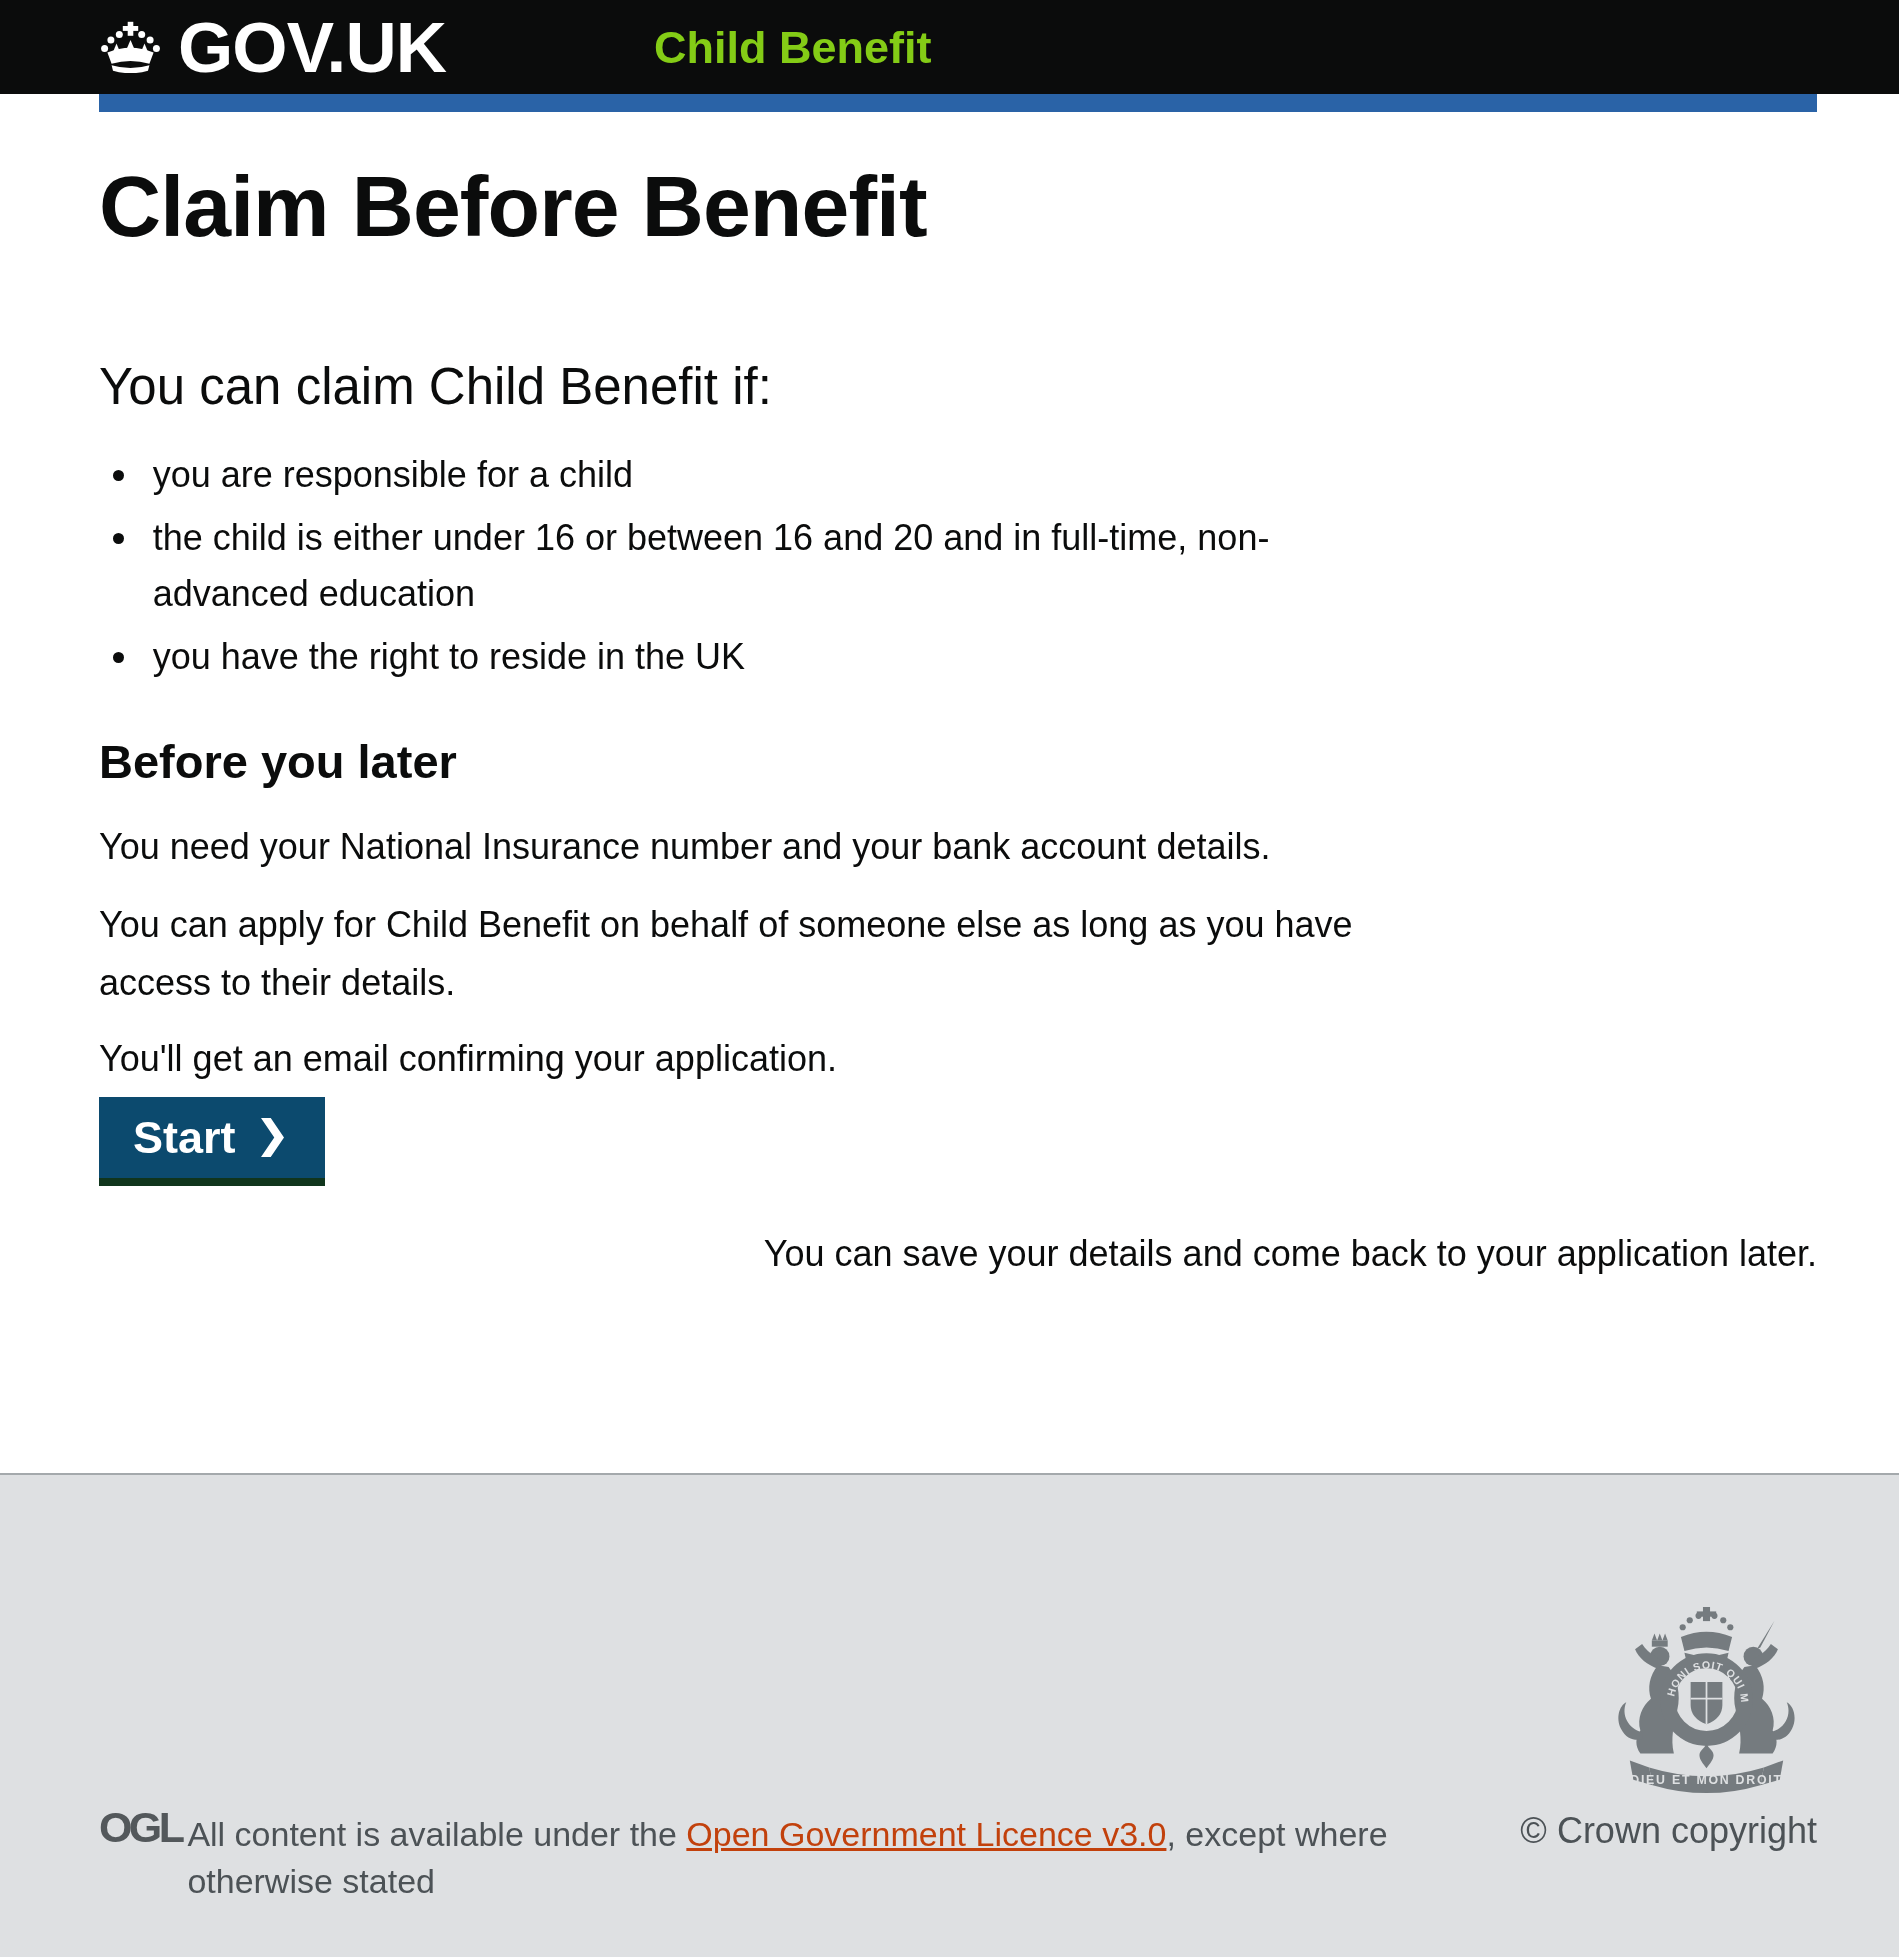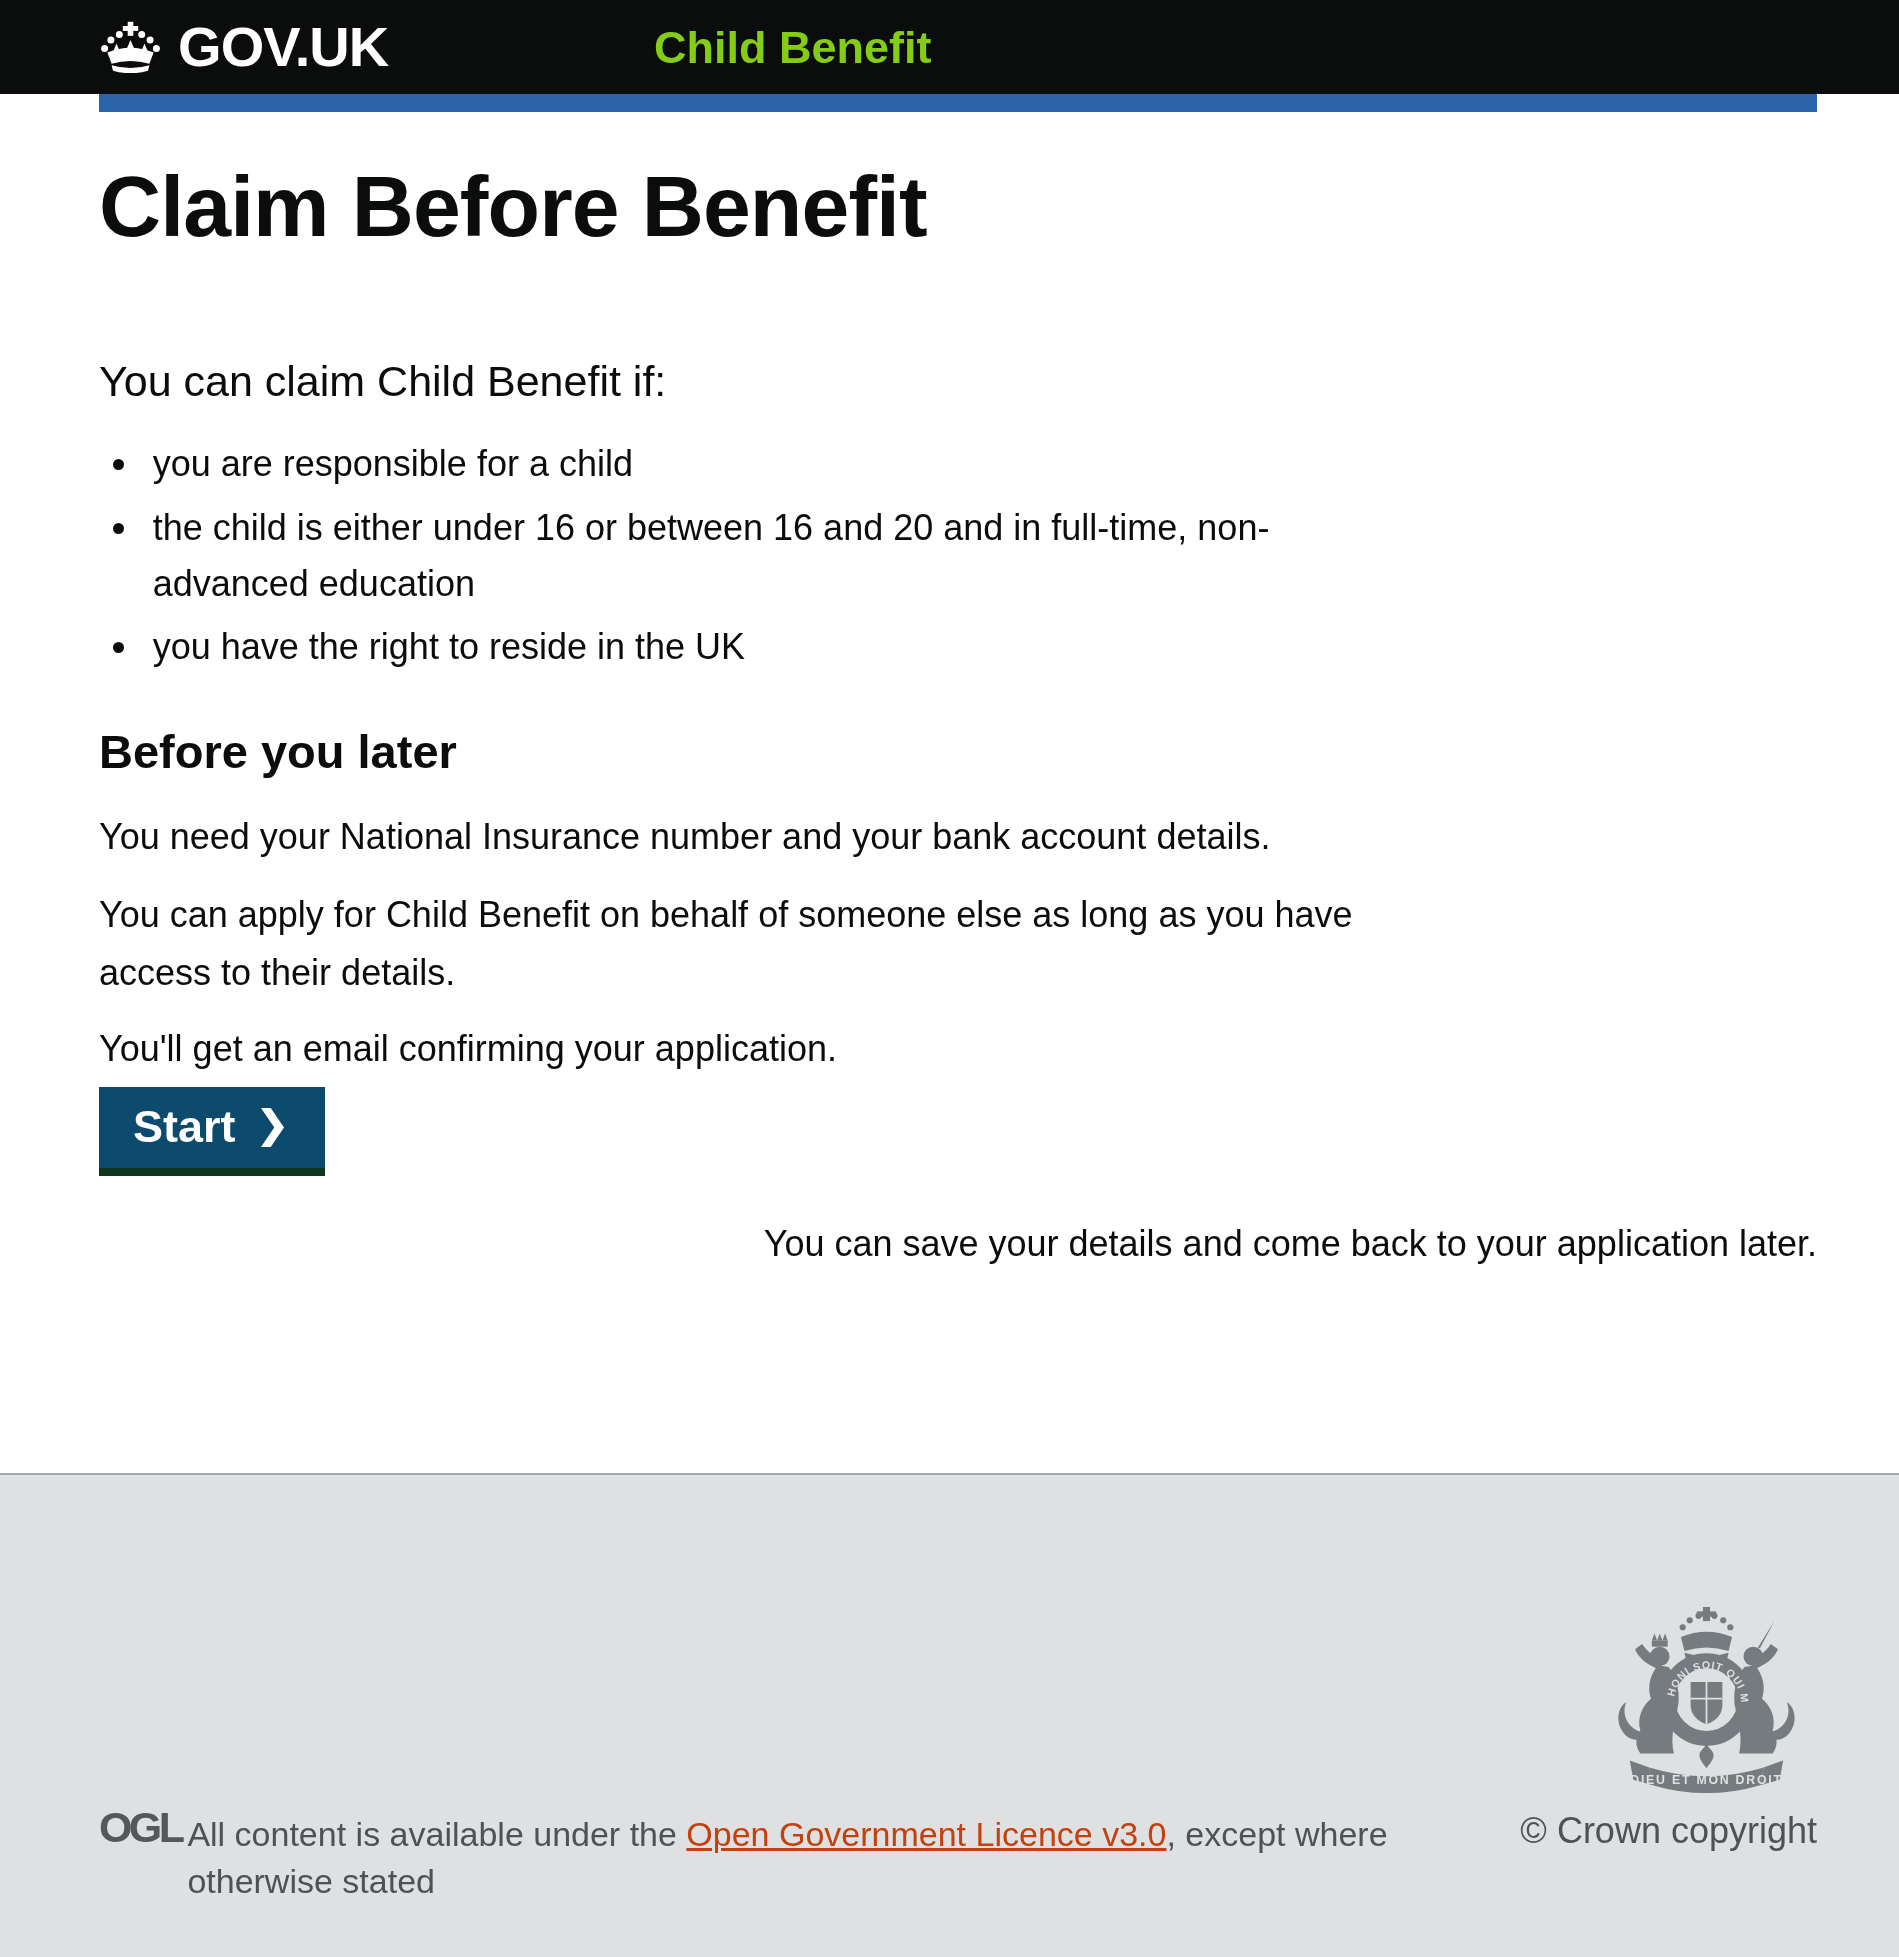--- a/index.html
+++ b/index.html
@@ -7,30 +7,30 @@
   body {
     width: 1900px; height: 1958px; position: relative; overflow: hidden;
     background: #ffffff; color: #0b0c0c;
     font-family: "Liberation Sans", sans-serif;
   }
 
   
   .govuk-header { background: #0b0c0c; height: 94px; display: flex; align-items: center; }
   .header-inner { margin-left: 99px; width: 1718px; position: relative; display: flex; align-items: center; }
   .logo-link { display: inline-flex; align-items: center; gap: 16px; color: #ffffff; text-decoration: none; }
-  .logo-text { font-size: 56px; font-weight: bold; letter-spacing: -0.9px; line-height: 1; }
+  .logo-text { font-size: 71px; font-weight: bold; letter-spacing: -0.9px; line-height: 1; }
   .crown-icon svg { display: block; }
   .service-name { position: absolute; left: 555px; top: 50%; transform: translateY(-50%);
     color: #84cc16; font-size: 45px; font-weight: bold; text-decoration: none; line-height: 1; }
   .blue-bar { margin-left: 99px; width: 1718px; height: 18px; background: #2a63a7; }
 
   
   main { margin: 0 83px 0 99px; }
   .page-title { font-size: 86px; font-weight: bold; margin: 47px 0 0; line-height: 1.1; letter-spacing: -0.9px; }
-  .lead { font-size: 43px; margin: 100px 0 0; line-height: 1.3; }
+  .lead { font-size: 51px; margin: 100px 0 0; line-height: 1.3; }
   .bullet-list { margin: 27px 0 0; padding-left: 43px; font-size: 36px; line-height: 56px; max-width: 1281px; }
   .bullet-list li { margin-bottom: 7.2px; padding-left: 10.7px; }
   .before-heading { font-size: 47px; font-weight: bold; margin: 50px 0 0; line-height: 1.15; }
   .body-para { font-size: 36px; line-height: 58px; max-width: 1290px; }
   .para-0 { margin: 29px 0 0; }
   .para-1 { margin: 19.7px 0 0; }
   .para-2 { margin: 18px 0 0; }
   .start-button { margin-top: 9px; display: inline-flex; align-items: center; gap: 25px;
     background: #0c4a6e; color: #ffffff; font-family: "Liberation Sans", sans-serif;
     font-size: 45px; font-weight: bold; height: 81px; padding: 0 41px 0 34px;

